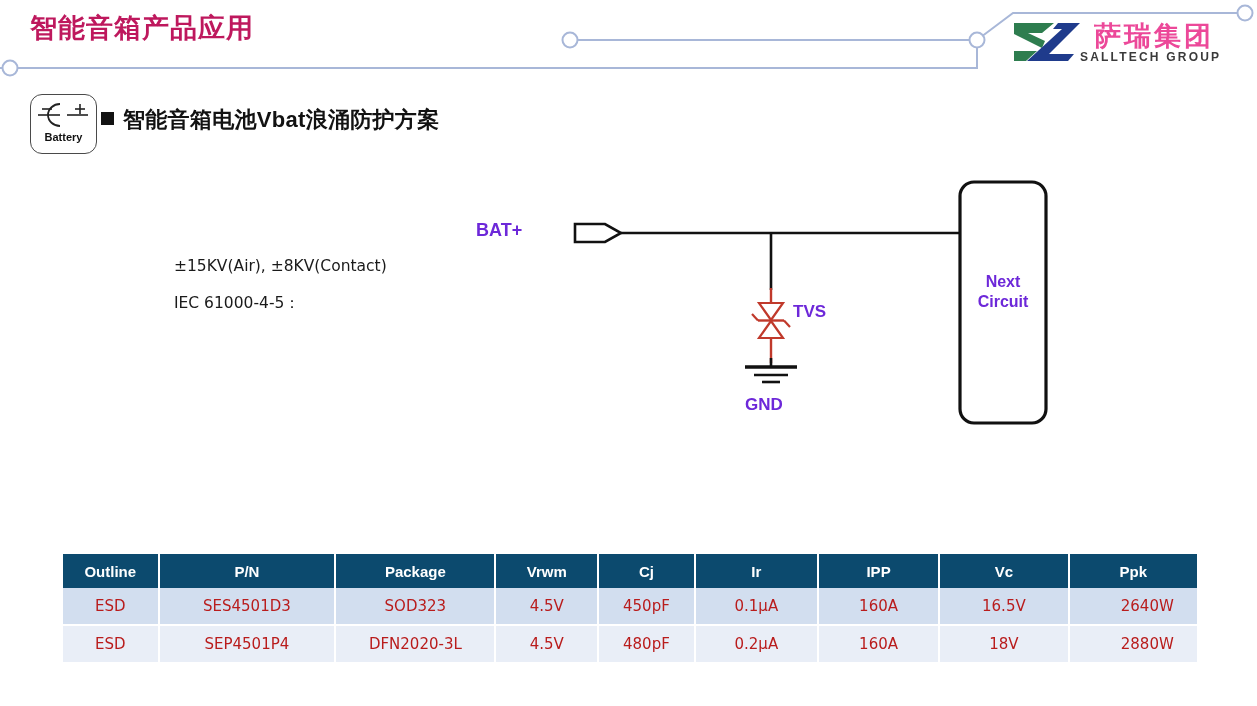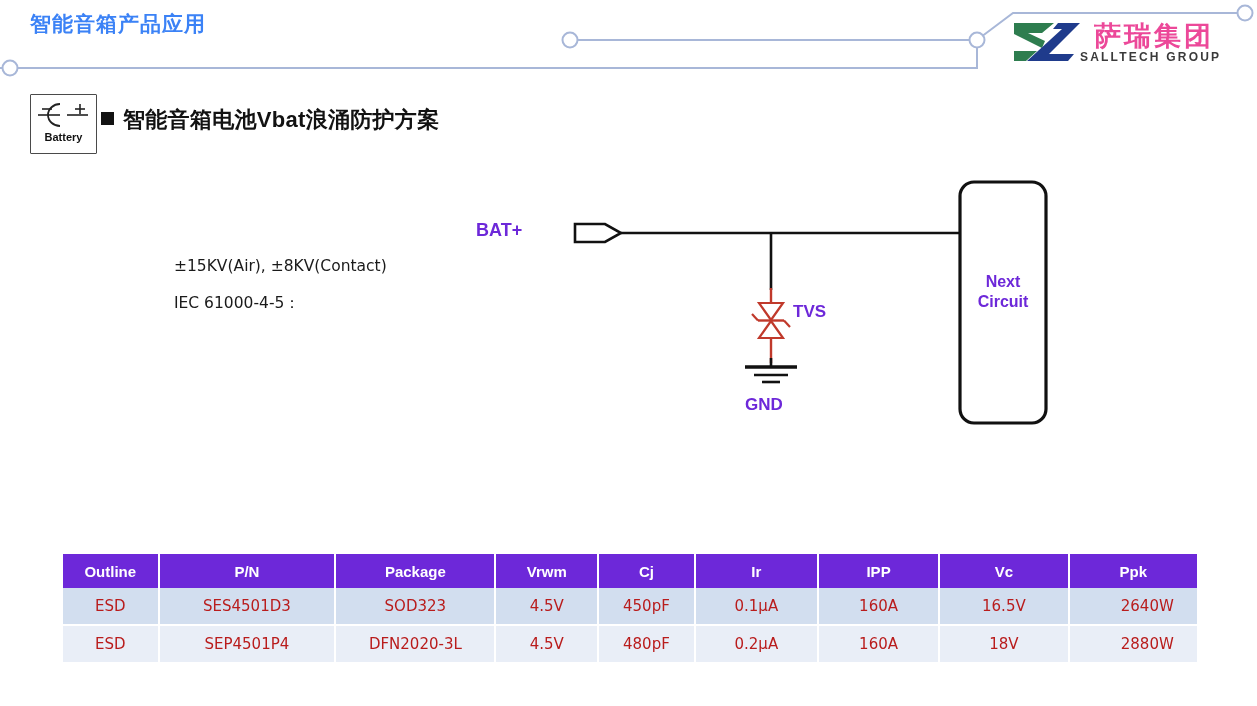--- a/index.html
+++ b/index.html
@@ -9,21 +9,21 @@
     font-family:"Liberation Sans","DejaVu Sans",sans-serif;
     position:relative;
     overflow:hidden;
     -webkit-font-smoothing:antialiased;
   }
 
   
   #header{position:absolute;left:0;top:0;width:1257px;height:92px;}
   #page-title{
     position:absolute;left:30px;top:10px;
-    font-size:21px;font-weight:bold;color:#3b82f6;
+    font-size:27px;font-weight:bold;color:#be185d;
     letter-spacing:1px;white-space:nowrap;
   }
   .hdr-svg{position:absolute;left:0;top:0;}
 
   
   #logo{position:absolute;left:1012px;top:18px;width:232px;height:56px;}
   #logo-mark{position:absolute;left:0;top:2px;width:72px;height:44px;}
   #logo-cn{
     position:absolute;left:82px;top:0px;
     font-size:27px;font-weight:bold;color:#ec4899;
@@ -32,21 +32,21 @@
   }
   #logo-en{
     position:absolute;left:68px;top:32px;
     font-size:12px;font-weight:bold;color:#3a3a3a;
     letter-spacing:2.2px;white-space:nowrap;
   }
 
   
   #battery-icon{
     position:absolute;left:30px;top:94px;width:65px;height:58px;
-    border:1.5px solid #4a4a4a;border-radius:1px;background:#fff;
+    border:1.5px solid #4a4a4a;border-radius:12px;background:#fff;
   }
   #battery-icon svg{position:absolute;left:5px;top:5px;}
   #battery-icon .bat-label{
     position:absolute;left:0;top:36px;width:65px;text-align:center;
     font-size:11px;font-weight:bold;color:#111;
   }
   #section-bullet{
     position:absolute;left:101px;top:112px;width:13px;height:13px;background:#121212;
   }
   #section-title{
@@ -74,21 +74,21 @@
     font-size:16px;line-height:1.28;
   }
 
   
   #spec-table{
     position:absolute;left:63px;top:554px;
     width:1134px;border-collapse:separate;border-spacing:0;
     table-layout:fixed;
   }
   #spec-table th{
-    background:#6d28d9;color:#ffffff;
+    background:#0c4a6e;color:#ffffff;
     font-size:15px;font-weight:bold;
     height:34px;text-align:center;
     border-right:2px solid #ffffff;
     padding:0;
   }
   #spec-table th:last-child{border-right:none;}
   #spec-table td{
     font-size:15px;color:#b91c1c;
     height:36px;text-align:center;
     border-right:2px solid #ffffff;

